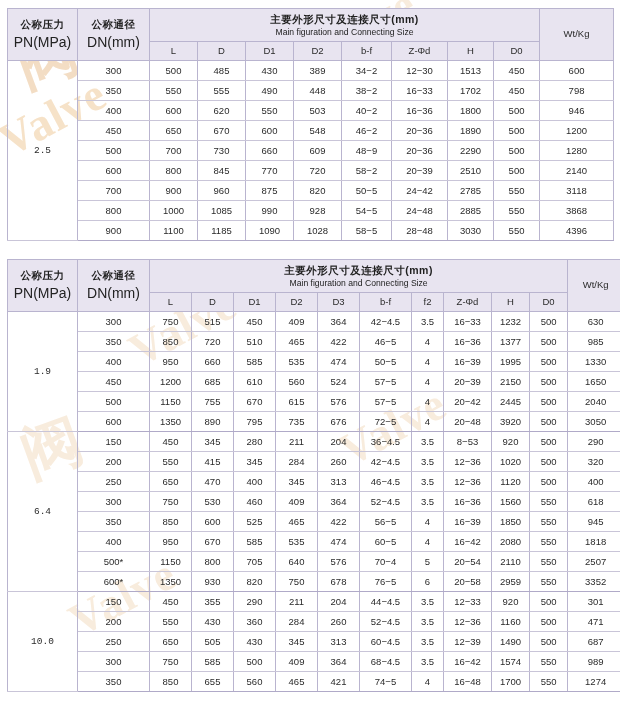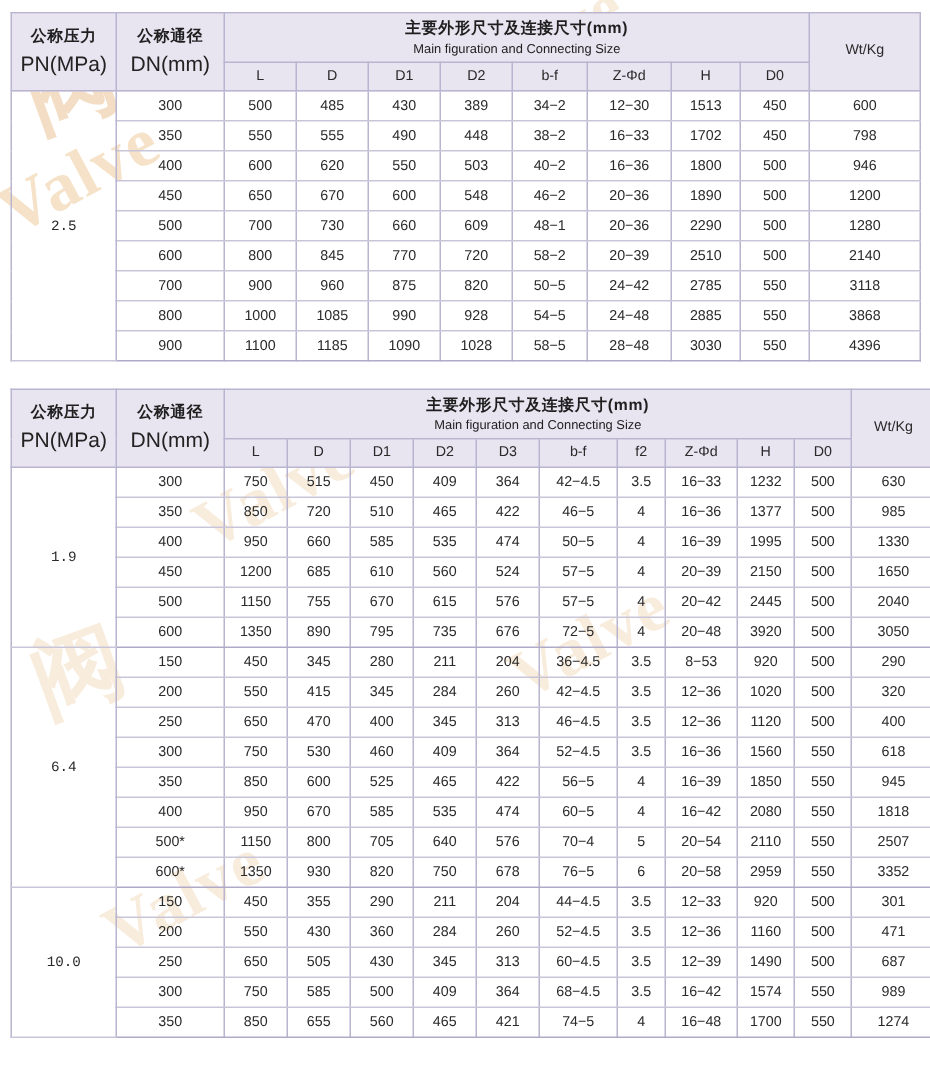--- a/index.html
+++ b/index.html
@@ -227,21 +227,21 @@
         <td>1890</td>
         <td>500</td>
         <td class="sep-left">1200</td>
       </tr>
       <tr>
         <td>500</td>
         <td class="sep-left">700</td>
         <td>730</td>
         <td>660</td>
         <td>609</td>
-        <td>48−1</td>
+        <td>48−9</td>
         <td>20−36</td>
         <td>2290</td>
         <td>500</td>
         <td class="sep-left">1280</td>
       </tr>
       <tr>
         <td>600</td>
         <td class="sep-left">800</td>
         <td>845</td>
         <td>770</td>

